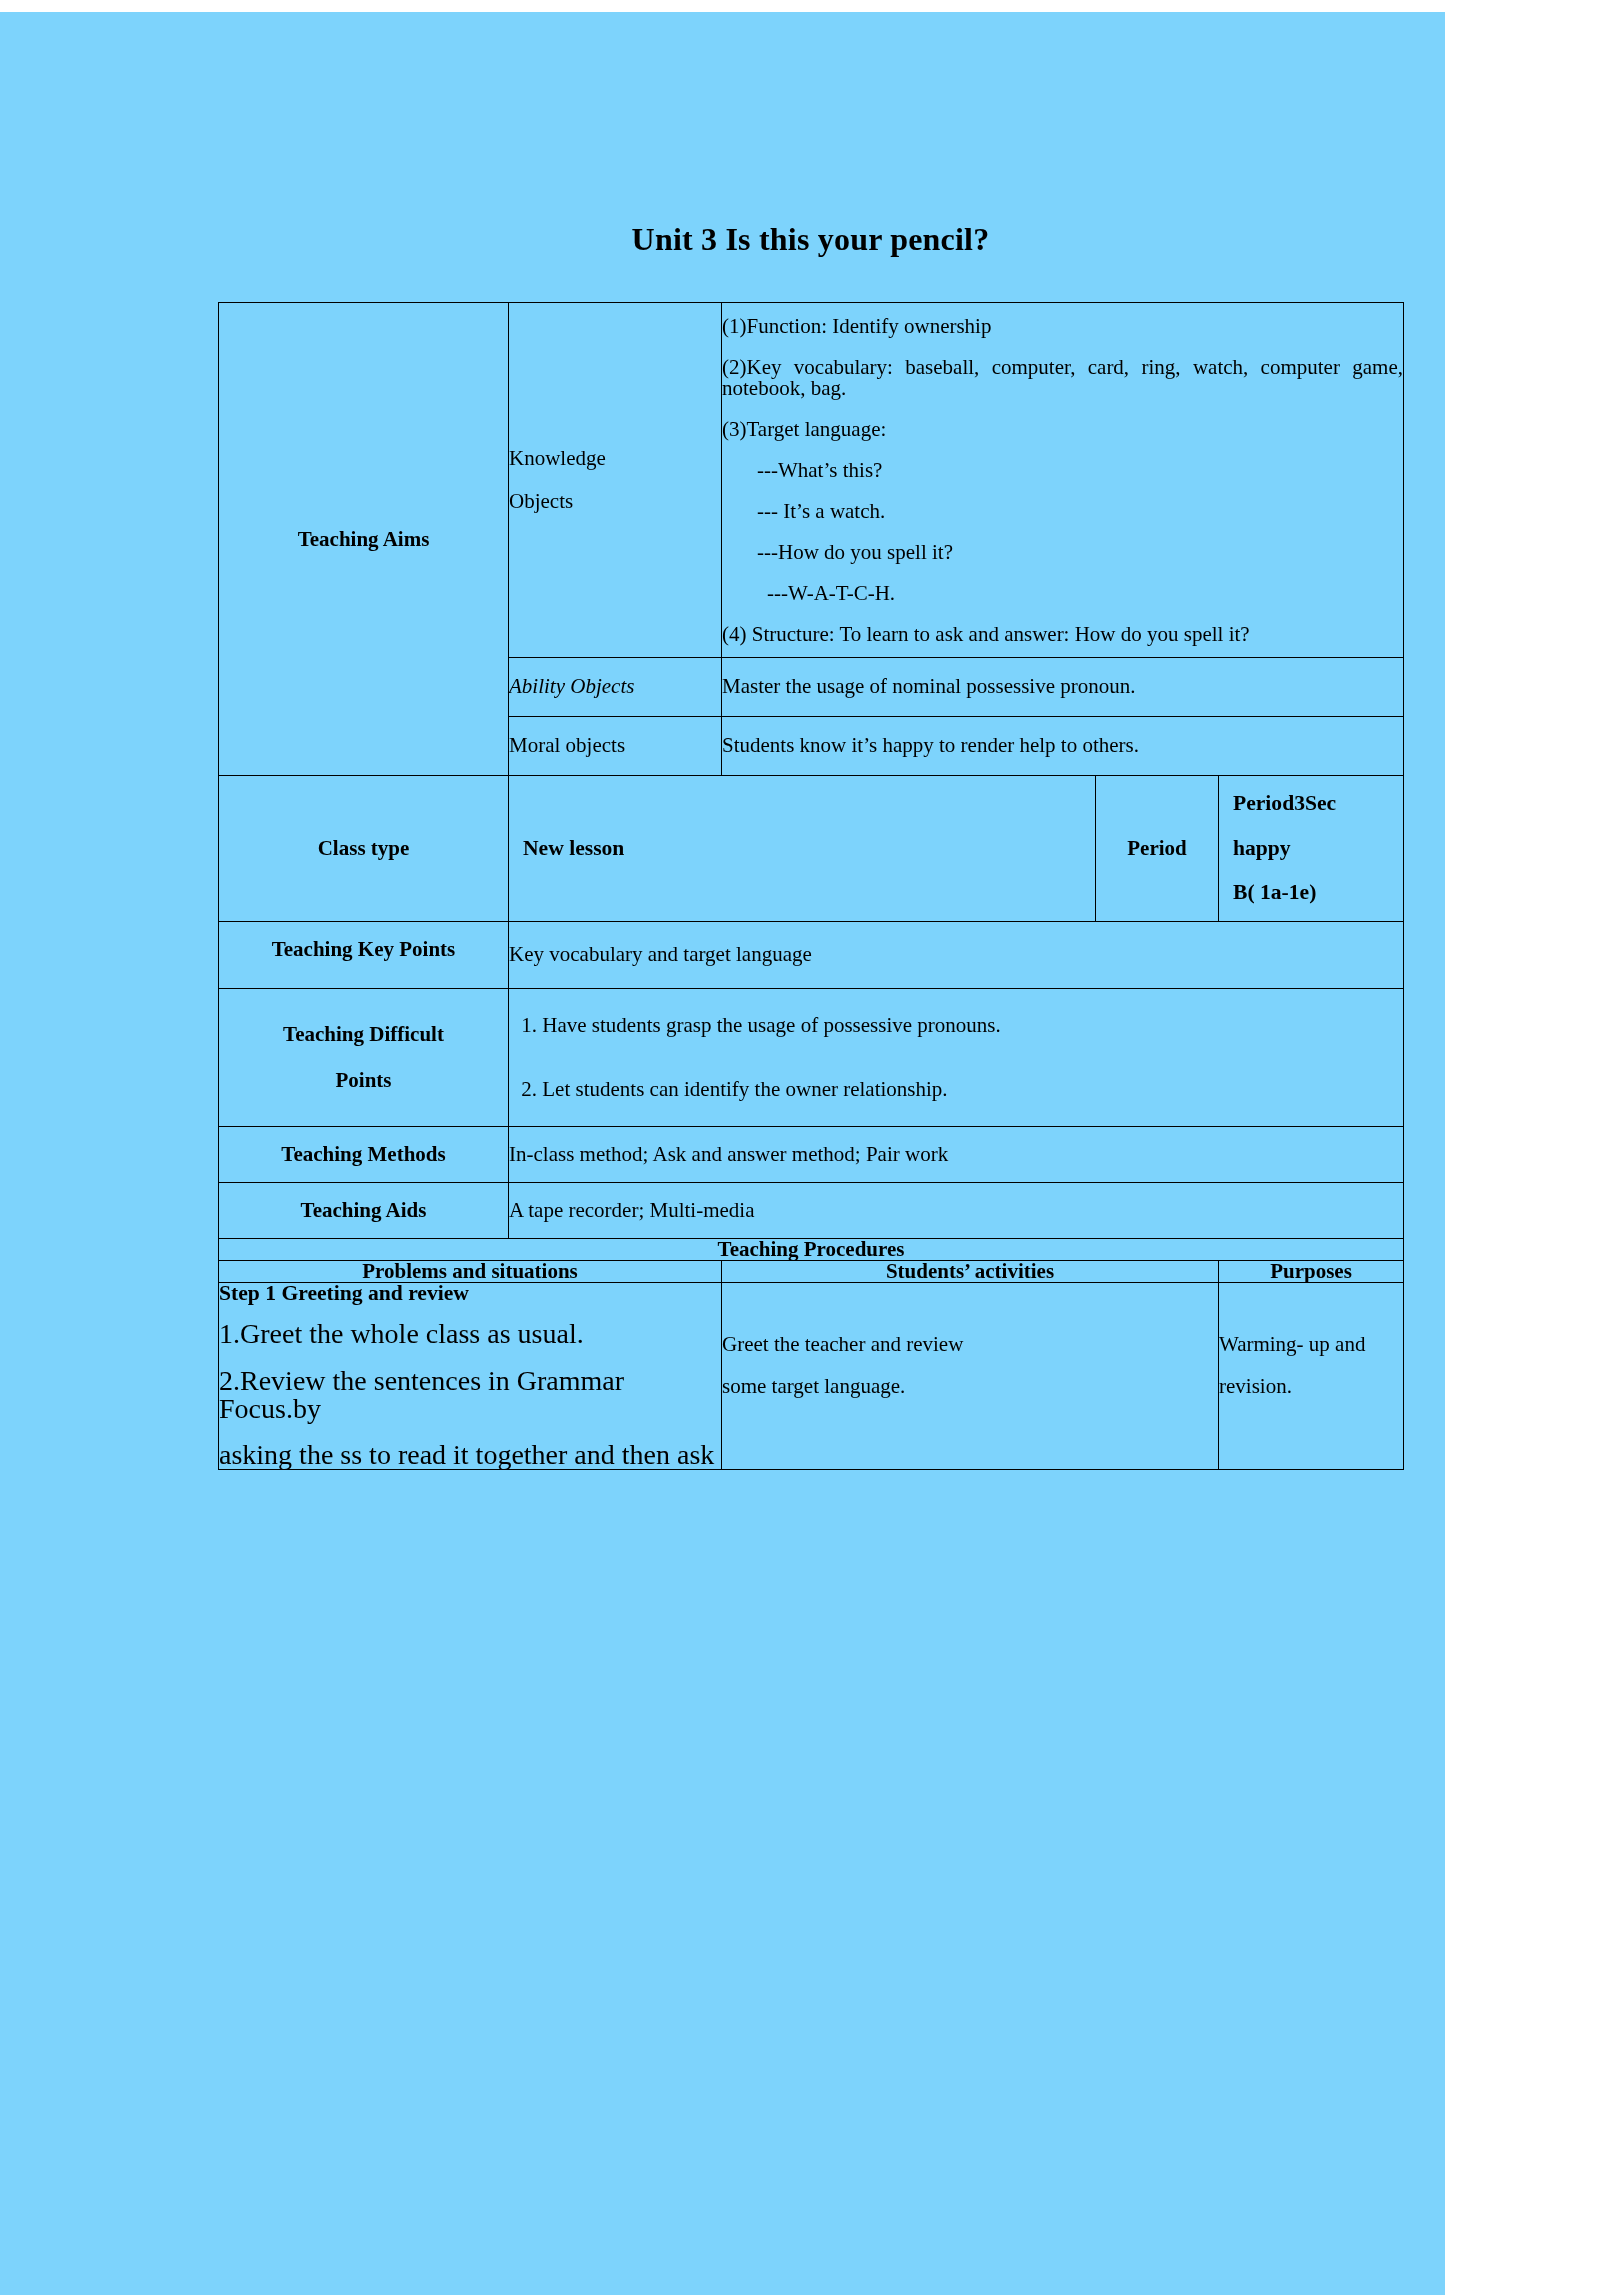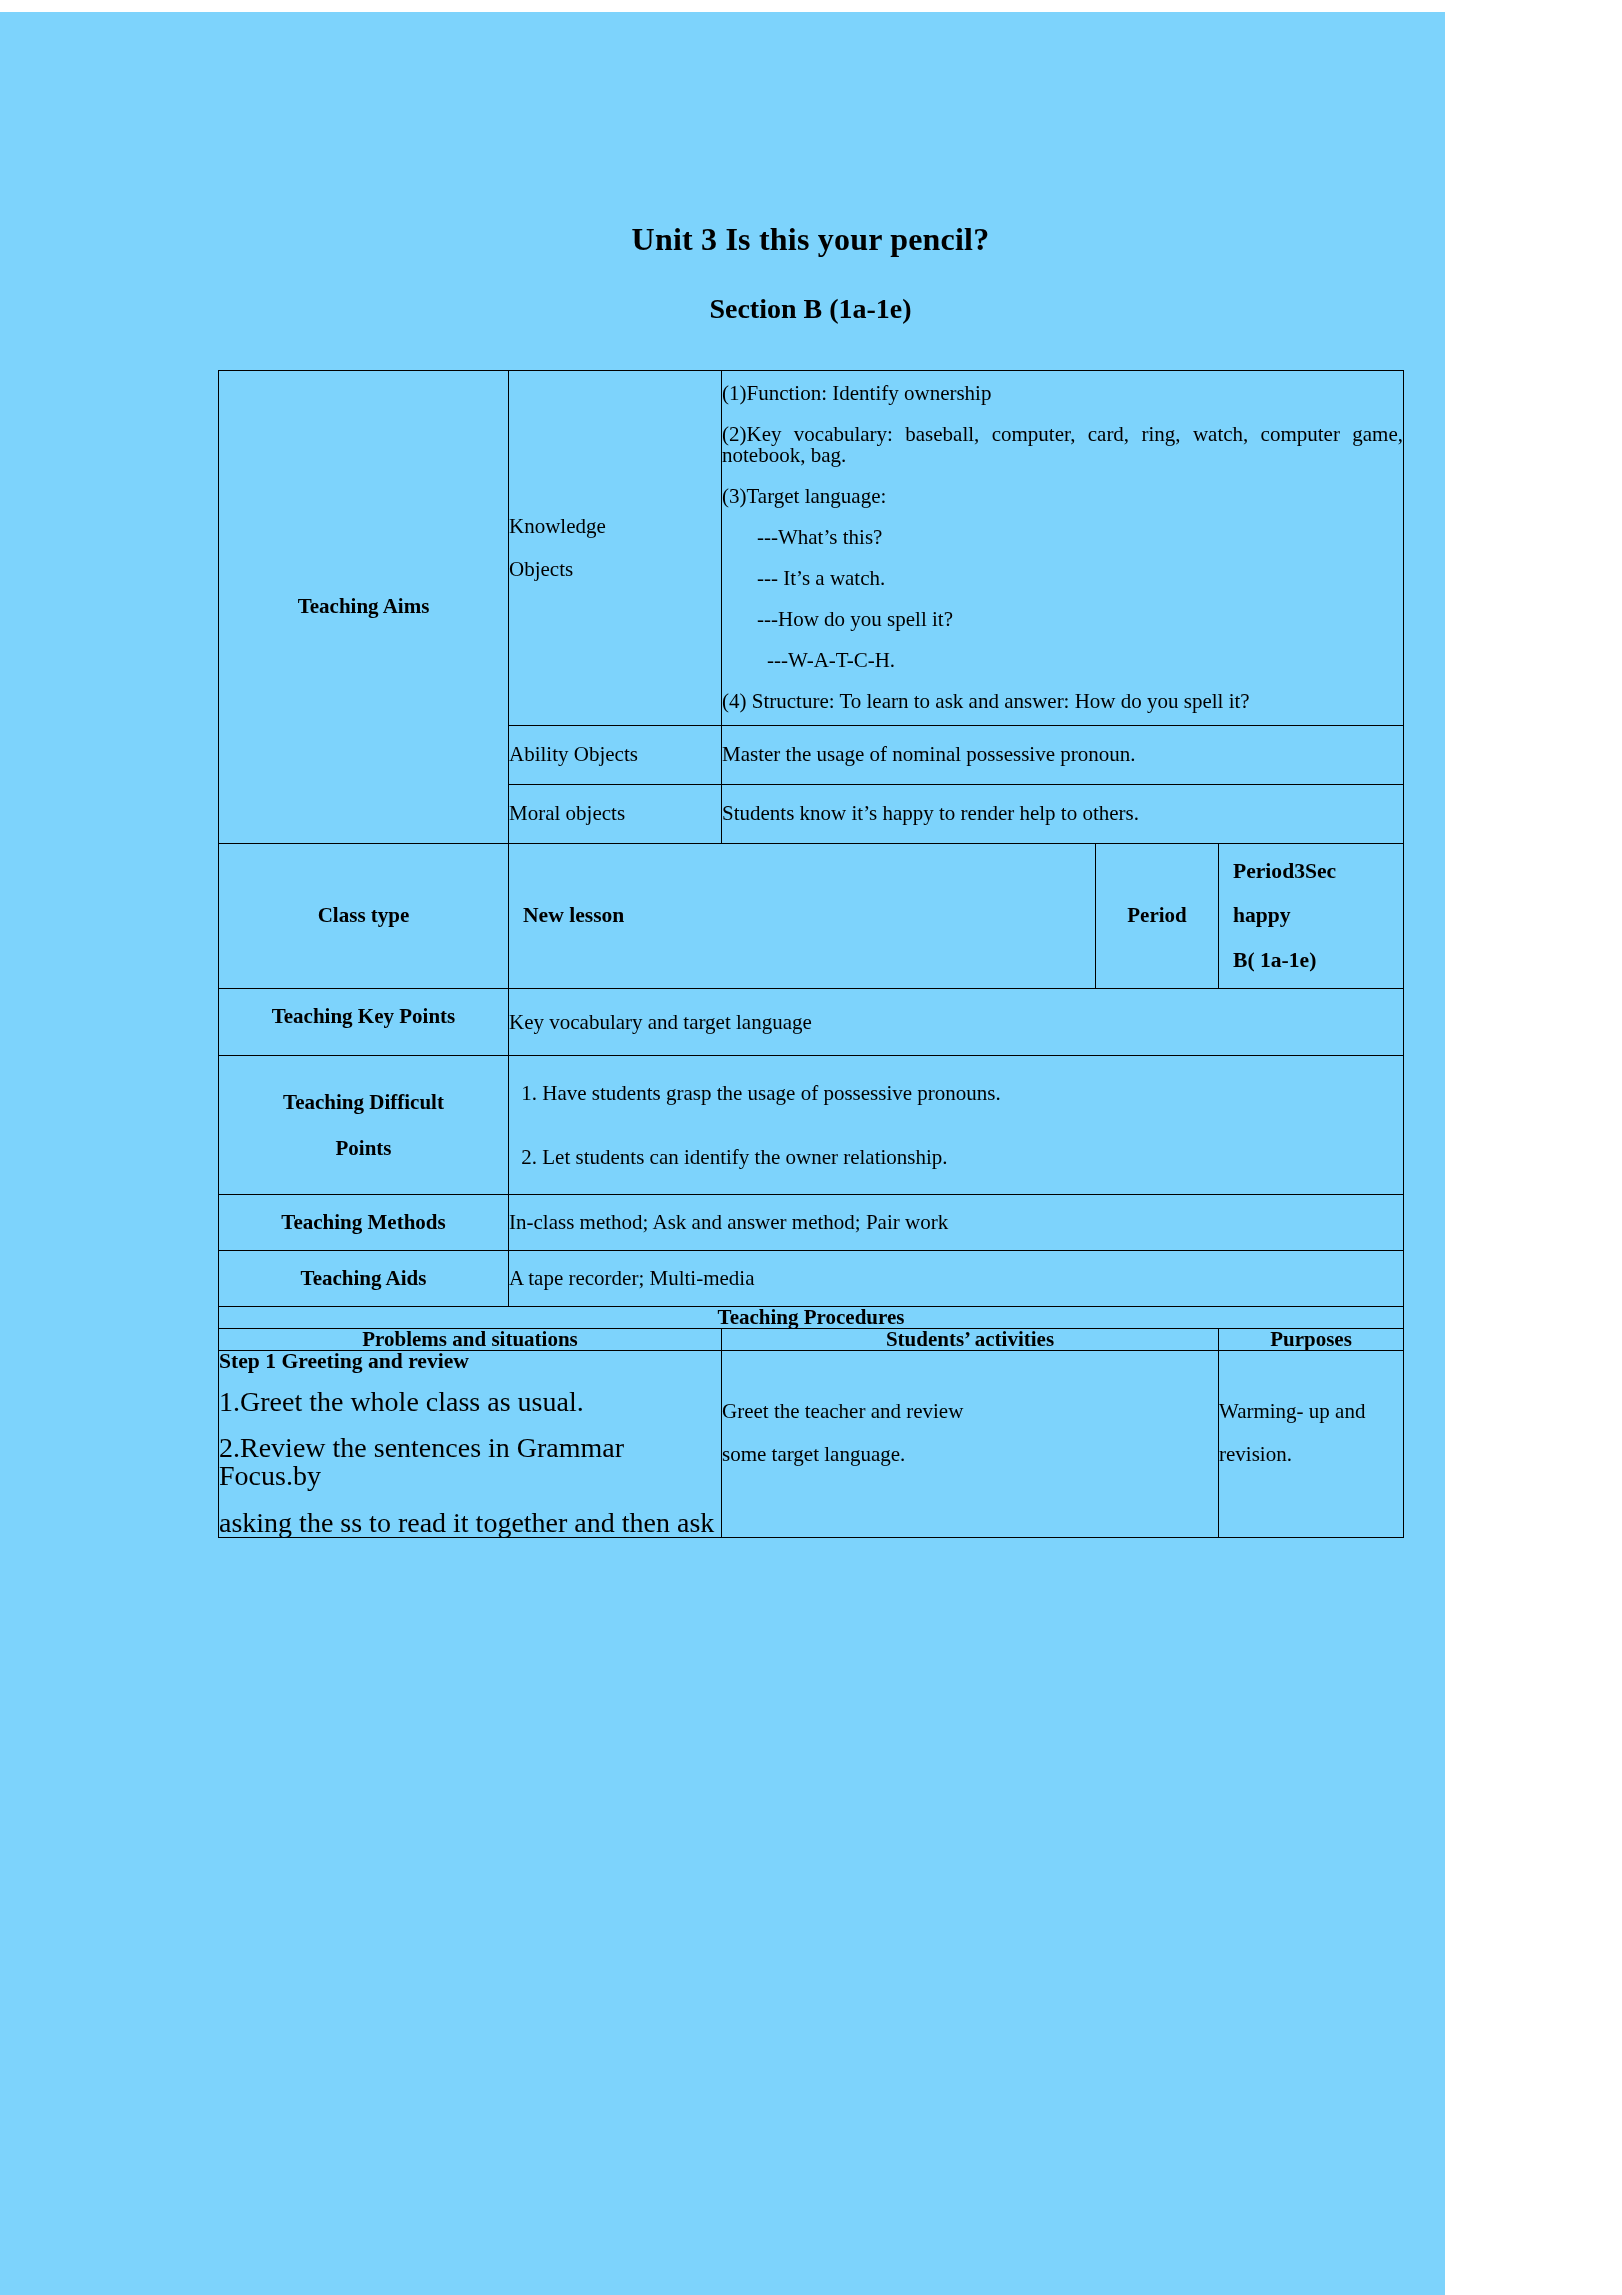--- a/index.html
+++ b/index.html
@@ -146,21 +146,20 @@
   }
   .act-cell .ln { padding-bottom: 21.6px; }
 </style>
 </head>
 <body>
 
 <div class="page">
   <div class="doc-body">
 
     <h1 class="doc-title">Unit 3 Is this your pencil?</h1>
-    <h2 class="doc-subtitle">Section B (1a-1e)</h2>
 
     <table class="lesson-table">
       <colgroup>
         <col style="width:290px">
         <col style="width:213px">
         <col style="width:374px">
         <col style="width:123px">
         <col style="width:185px">
       </colgroup>
 
@@ -180,21 +179,21 @@
           <div class="para nojust">(3)Target language:</div>
           <div class="para nojust indent1">---What’s this?</div>
           <div class="para nojust indent1">--- It’s a watch.</div>
           <div class="para nojust indent1">---How do you spell it?</div>
           <div class="para nojust indent2">---W-A-T-C-H.</div>
           <div class="para last">(4) Structure: To learn to ask and answer: How do you spell it?</div>
         </td>
       </tr>
 
       <tr>
-        <td class="sublbl" style="padding-top:18.5px;padding-bottom:18.5px;">
+        <td class="sublbl" style="padding-top:18.5px;padding-bottom:18.5px;font-style:italic;">
           <span>Ability Objects</span>
         </td>
         <td colspan="3" class="body-text">
           <span>Master the usage of nominal possessive pronoun.</span>
         </td>
       </tr>
 
       <tr>
         <td class="sublbl" style="padding-top:18.5px;padding-bottom:18.5px;">
           <span>Moral objects</span>

